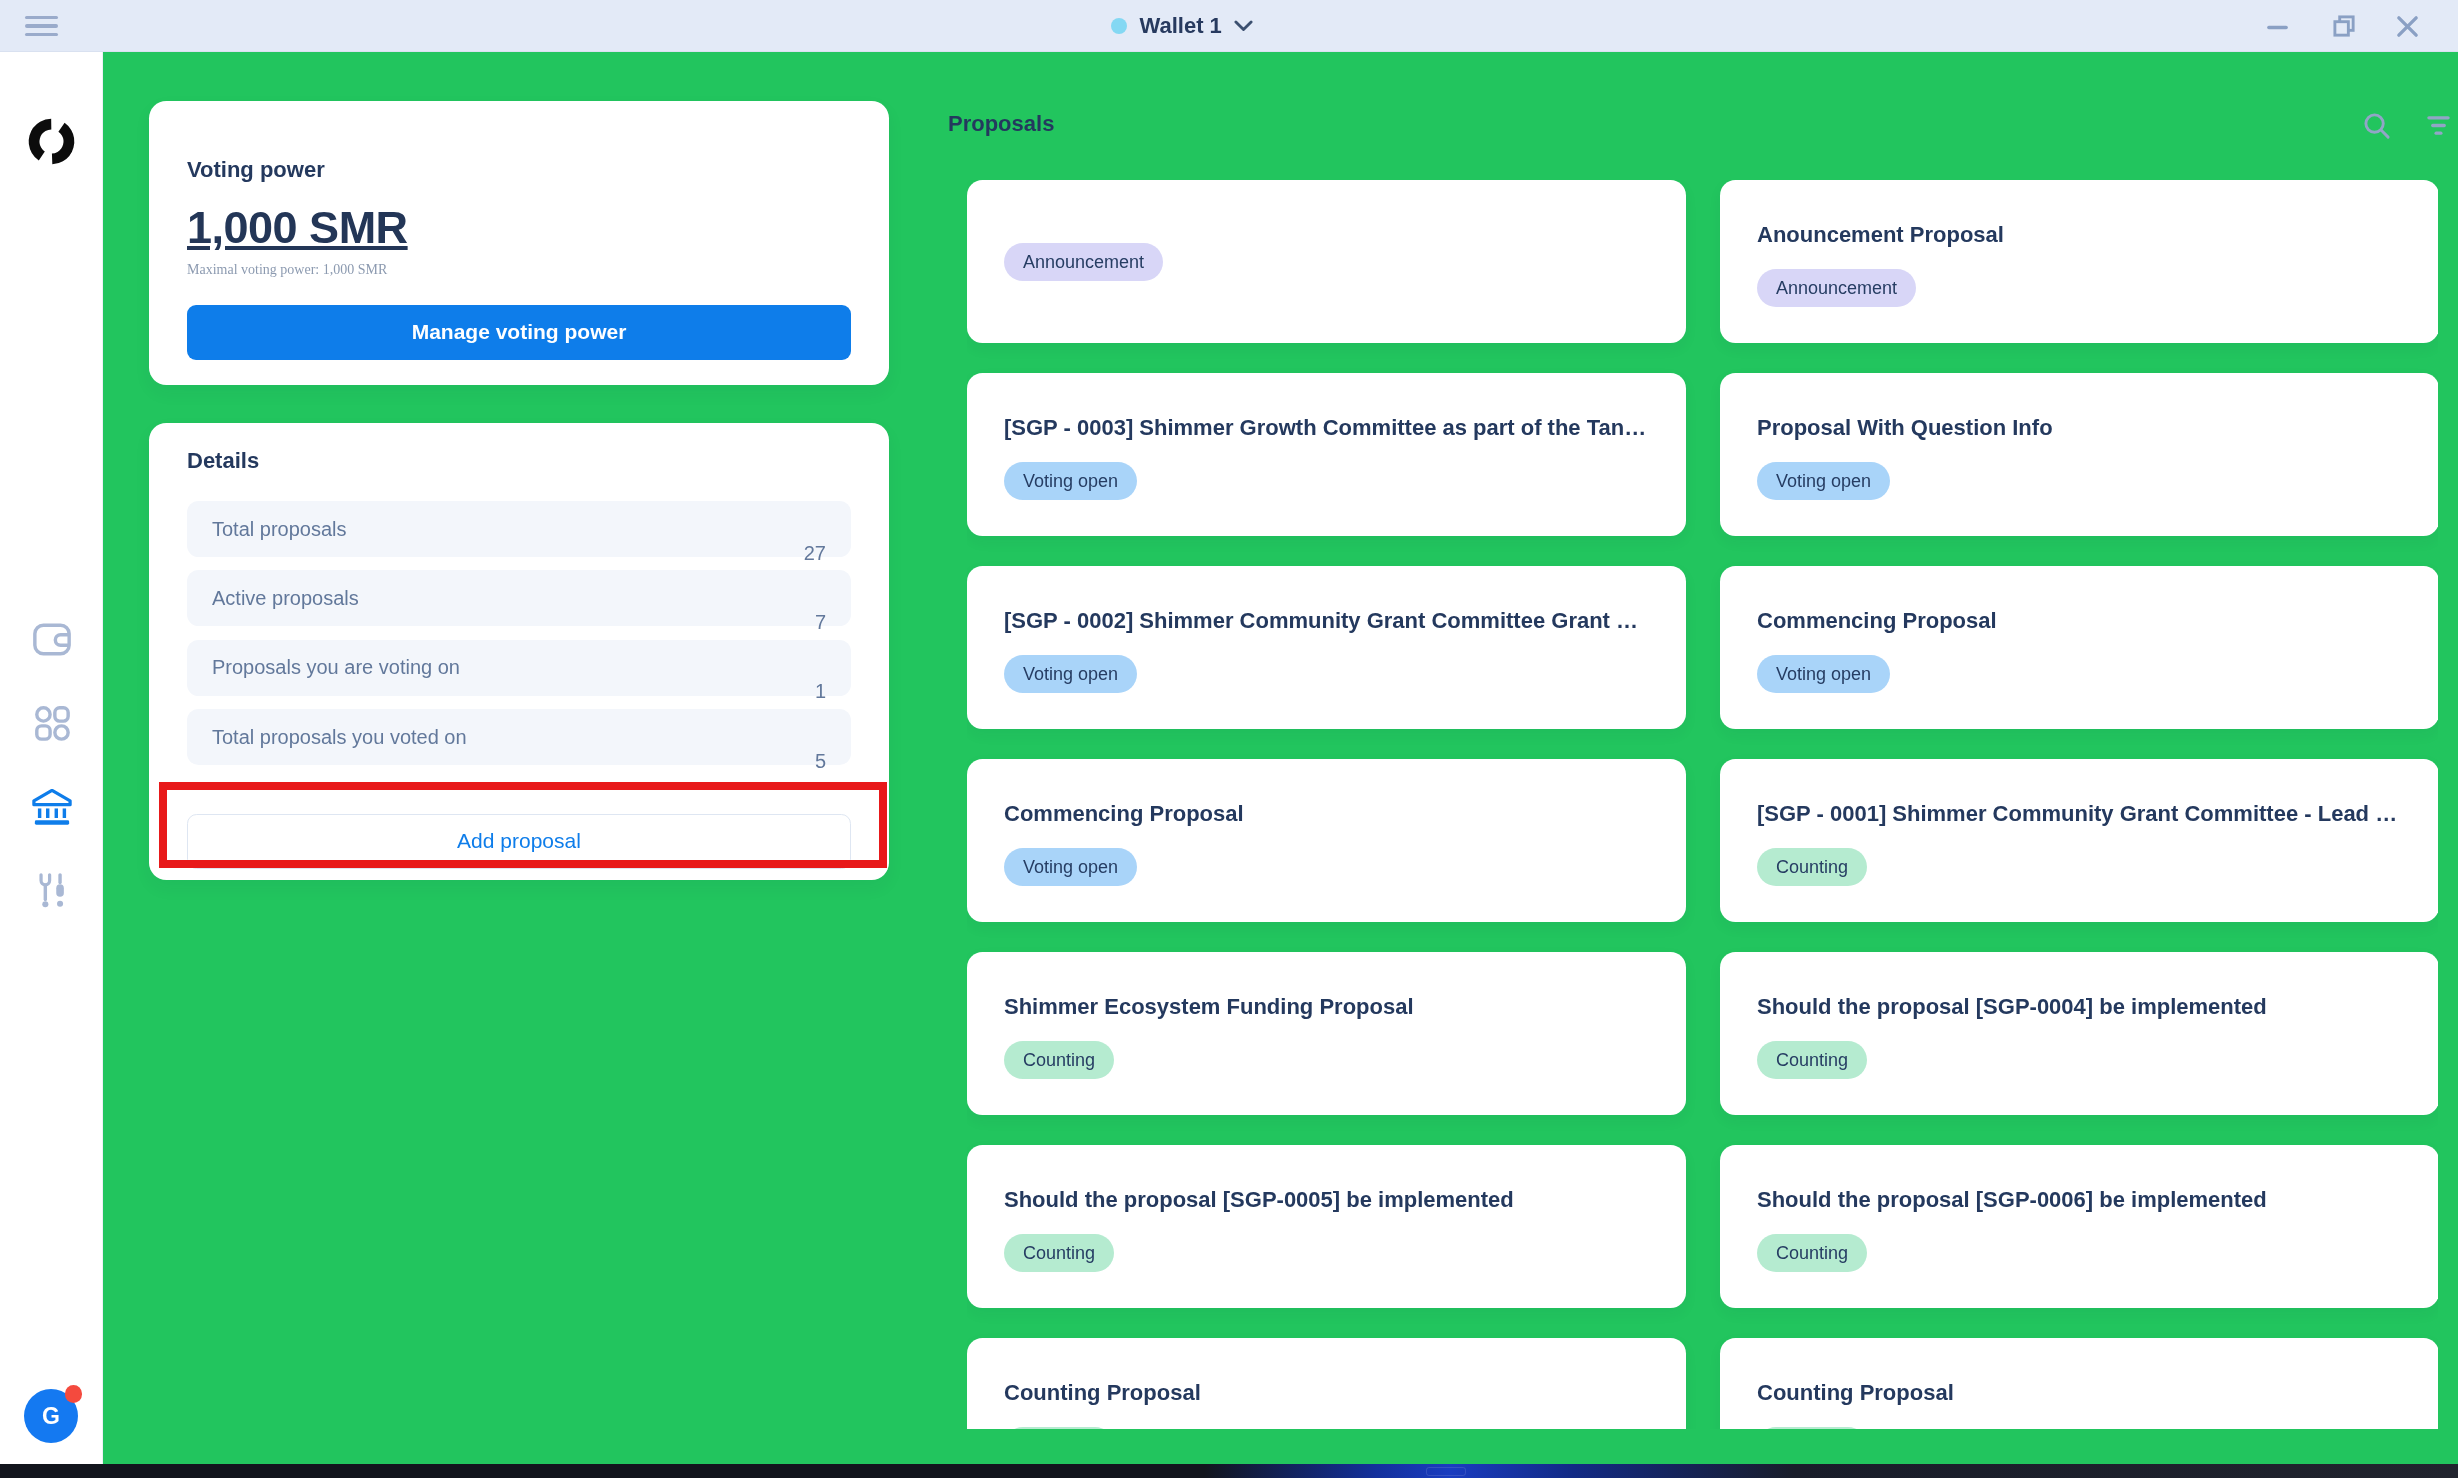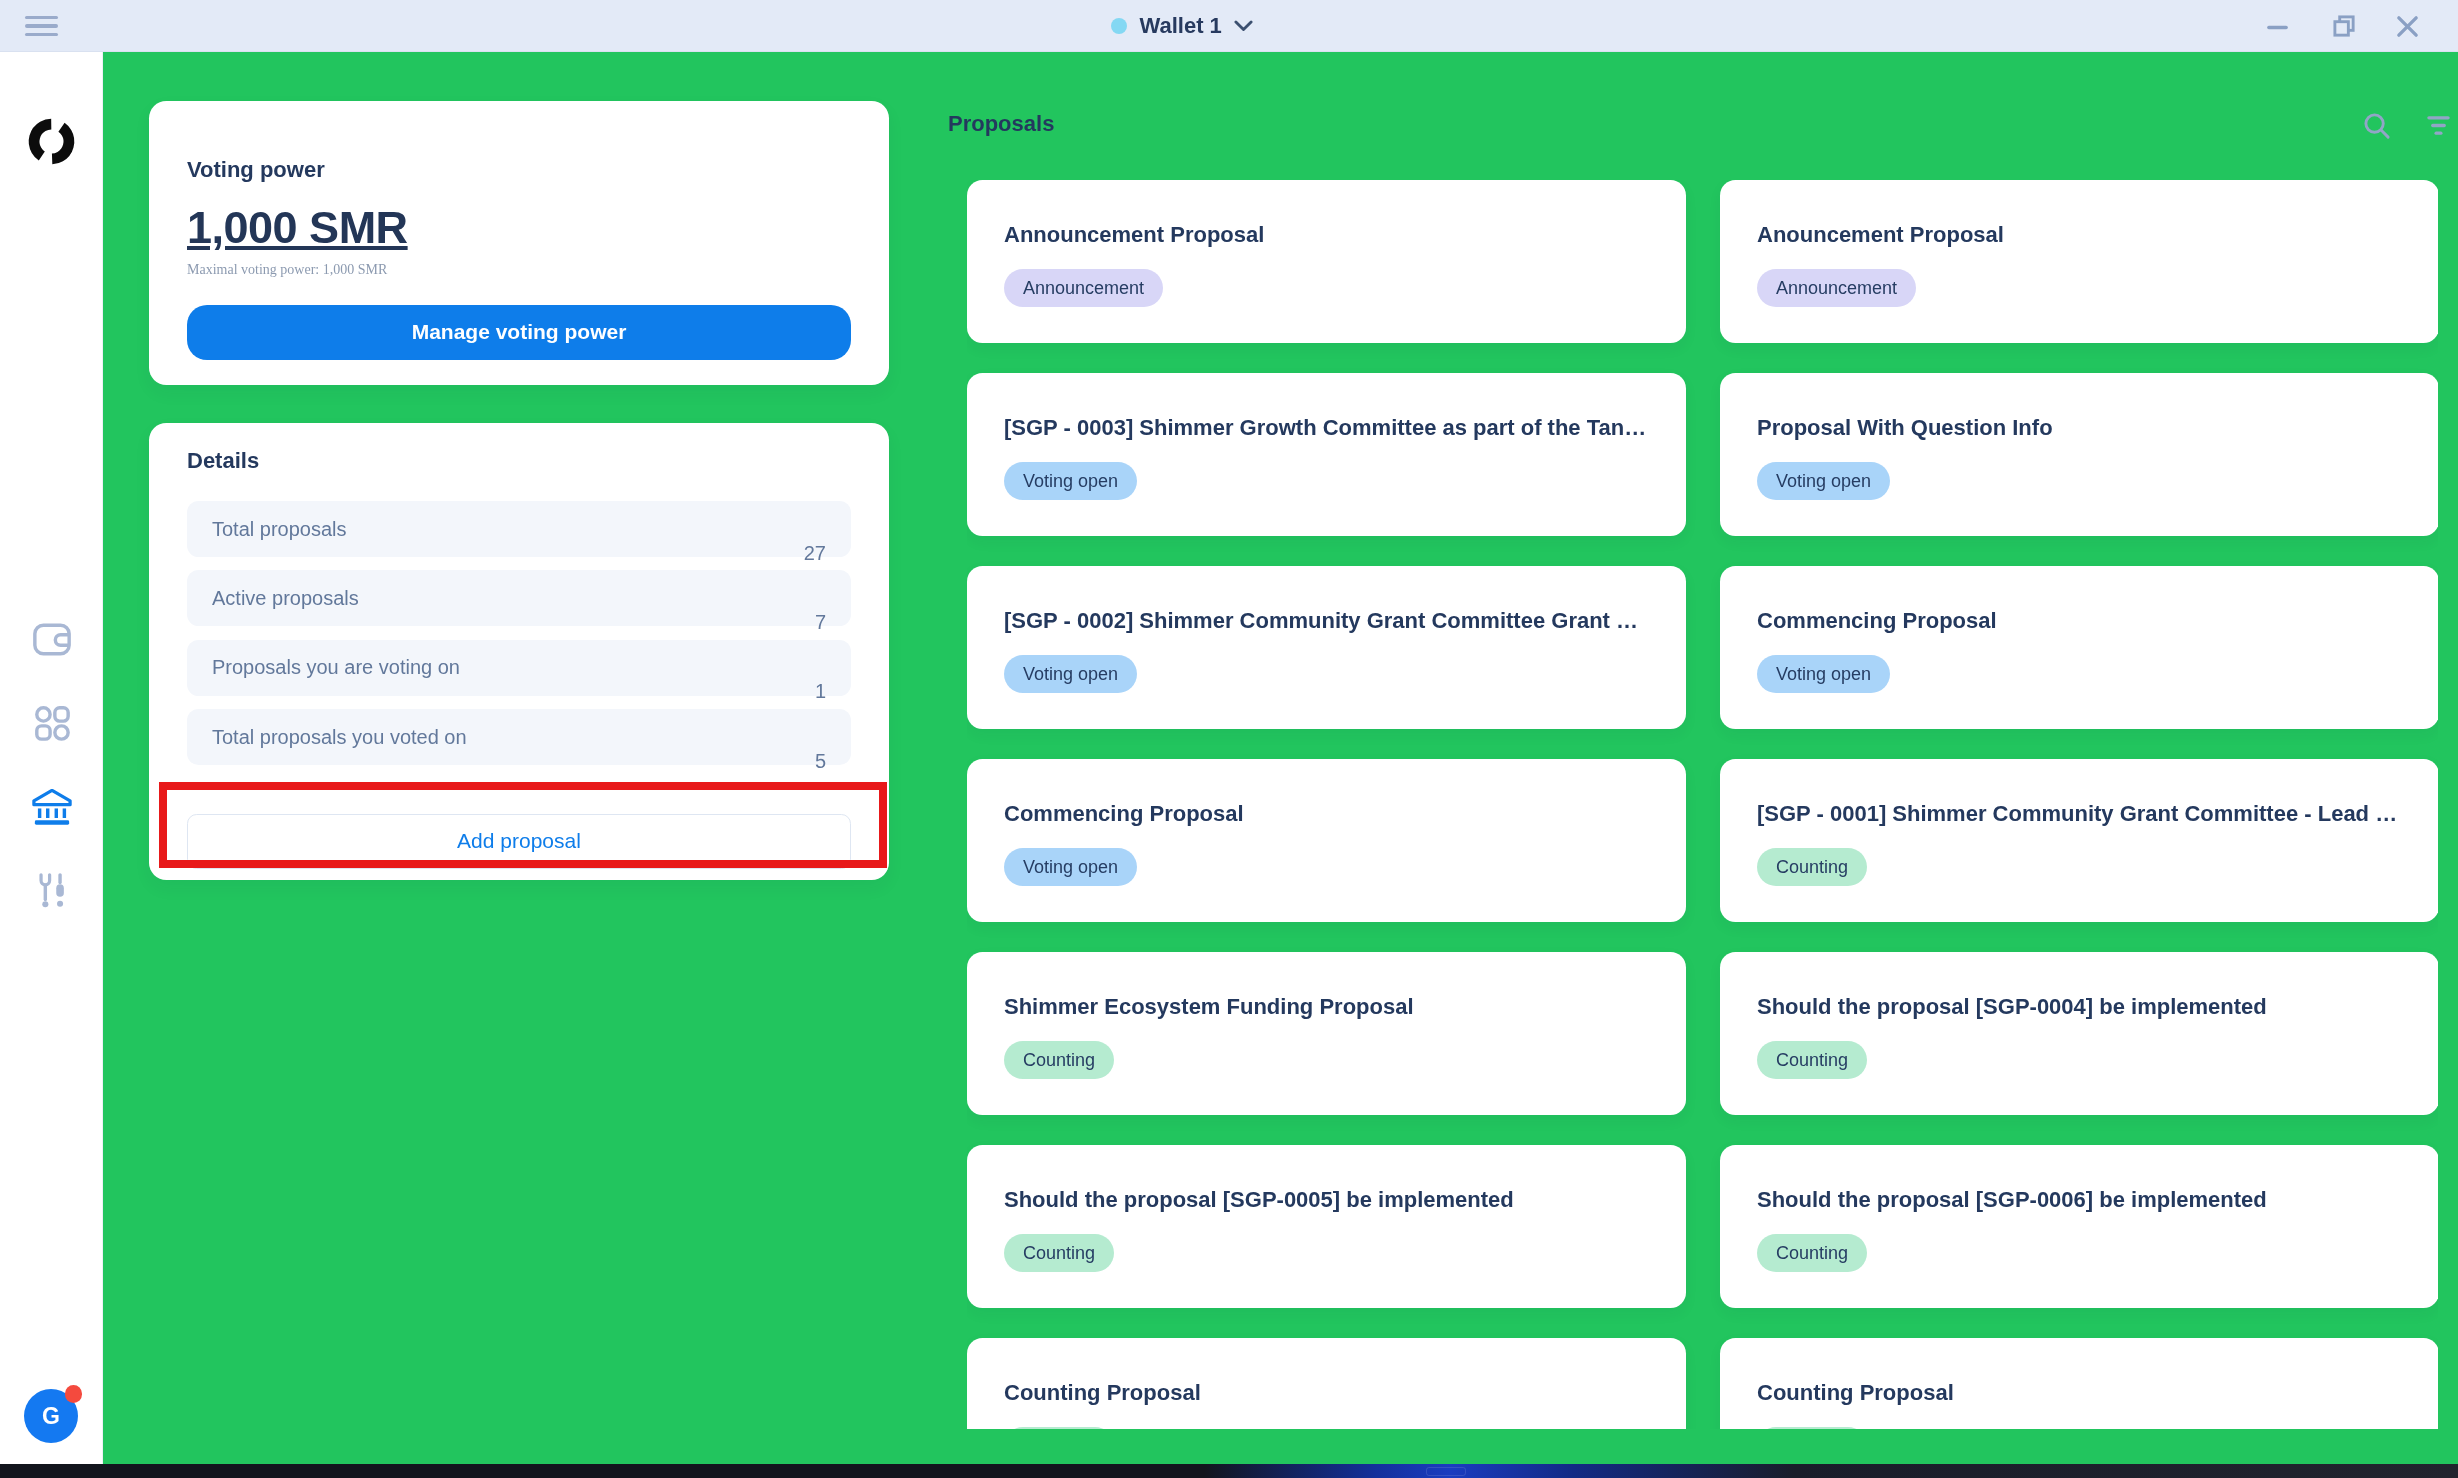--- a/index.html
+++ b/index.html
@@ -34,21 +34,21 @@
   .notif-dot { position:absolute; right:-1.9px; top:-3.8px; width:17.3px; height:17.3px;
                border-radius:50%; background:#f44a3e; }
 
   
   .panel { position:absolute; background:#fff; border-radius:17.3px;
            box-shadow:0 7.7px 17.3px rgba(25,45,80,.05); }
   .vp-panel { left:149px; top:101px; width:740px; height:284px; padding:56px 38px 0; }
   .panel-title { font-size:22px; font-weight:600; color:#24395e; }
   .vp-amount { margin-top:19px; font-size:45px; font-weight:700; color:#233657; letter-spacing:-0.5px;text-decoration:underline; }
   .vp-sub { margin-top:7.7px; font-size:14px; color:#8c9ab0;font-family:Liberation Serif, serif; }
-  .btn-primary { margin-top:27px; width:100%; height:55px; border:none; border-radius:20px;
+  .btn-primary { margin-top:27px; width:100%; height:55px; border:none; border-radius:9px;
                  background:#0e7dea; color:#fff; font-size:21px; font-weight:700;
                  font-family:"Liberation Sans", sans-serif; cursor:pointer; }
 
   .details-panel { left:149px; top:423px; width:740px; height:457px; padding:25px 38px 0; }
   .detail-rows { margin-top:27px; }
   .detail-row { height:56px; margin-bottom:13.4px; background:#f3f6fb; border-radius:11.5px;
                 padding:0 25px; display:flex; align-items:center; justify-content:space-between; }
   .detail-label { font-size:20px; color:#62789b; }
   .detail-value { font-size:20px; color:#62789b;margin-top:48px; }
   .btn-outline { margin-top:35px; width:100%; height:55px; background:#fff;
@@ -212,21 +212,20 @@
       <svg width="25" height="23" viewBox="0 0 26 24">
         <line x1="3" y1="4" x2="23" y2="4" stroke="#91a5c6" stroke-width="3.4" stroke-linecap="round"></line>
         <line x1="7" y1="12" x2="19" y2="12" stroke="#91a5c6" stroke-width="3.4" stroke-linecap="round"></line>
         <line x1="10.5" y1="20" x2="15.5" y2="20" stroke="#91a5c6" stroke-width="3.4" stroke-linecap="round"></line>
       </svg>
     </div>
   </div>
 
   <div class="cards-grid" id="cards-grid">
   <div class="card">
-    <div class="card-title">Announcement Proposal</div>
     <span class="badge" style="background-color: rgb(216, 214, 247);">Announcement</span>
   </div>
 
   <div class="card">
     <div class="card-title">Anouncement Proposal</div>
     <span class="badge" style="background-color: rgb(216, 214, 247);">Announcement</span>
   </div>
 
   <div class="card">
     <div class="card-title">[SGP - 0003] Shimmer Growth Committee as part of the Tangle…</div>

